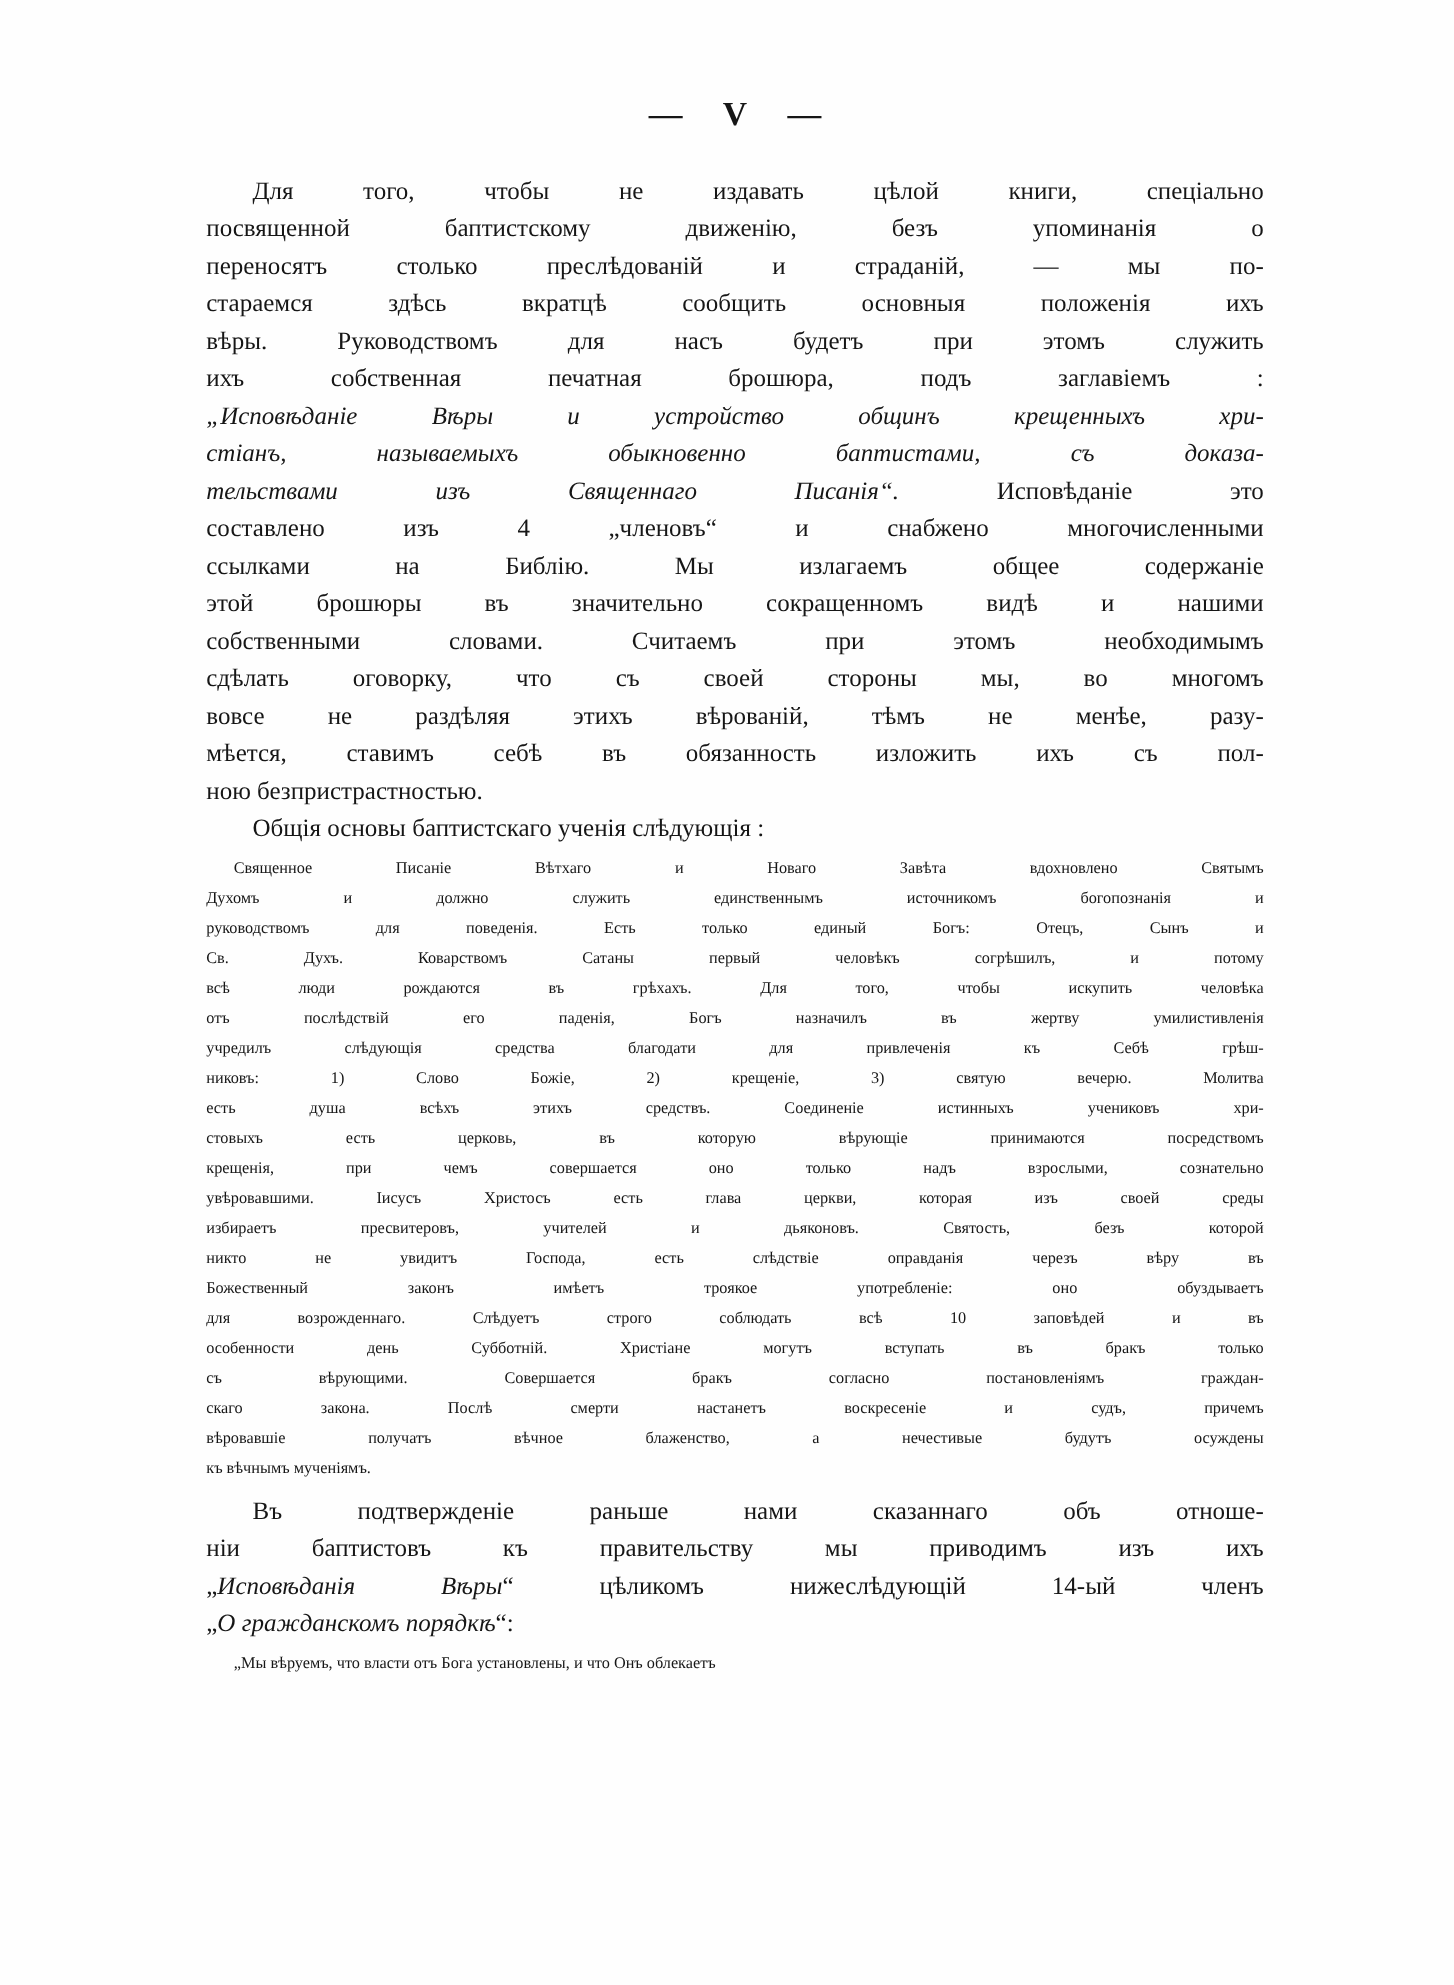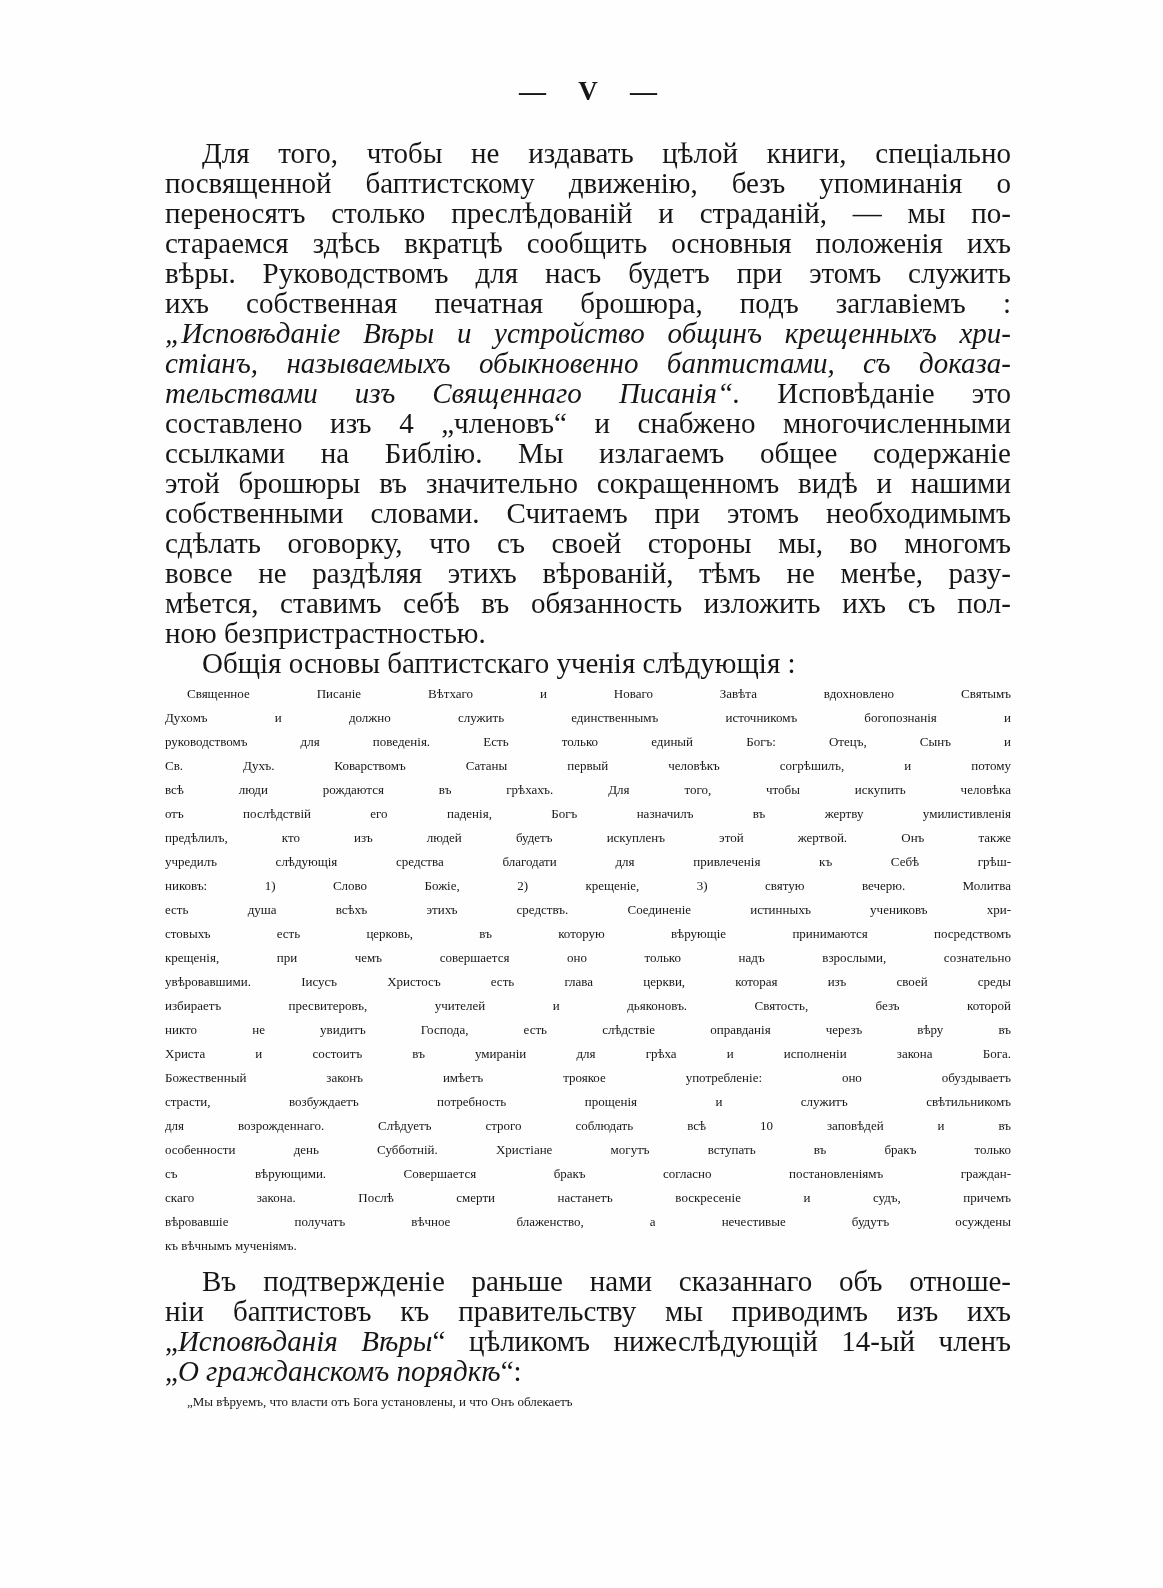--- a/index.html
+++ b/index.html
@@ -25,21 +25,21 @@
   .page-header {
     text-align: center;
     font-size: 27px;
     line-height: 30px;
     font-weight: bold;
     word-spacing: 26px;
     margin-bottom: 32px;
   }
   .para { margin: 0; }
   .para.main {
-    font-size: 29px;
+    font-size: 20px;
     line-height: 30px;
   }
   .para.small {
     font-size: 13px;
     line-height: 24px;
   }
   .line {
     text-align: justify;
     text-align-last: justify;
     white-space: normal;
@@ -82,32 +82,29 @@
         <div class="para main">
           <div class="line indent last"><span>Общія основы баптистскаго ученія слѣдующія :</span></div>
         </div>
         <div class="para small gap-sm">
           <div class="line indent"><span>Священное Писаніе Вѣтхаго и Новаго Завѣта вдохновлено Святымъ</span></div>
           <div class="line"><span>Духомъ и должно служить единственнымъ источникомъ богопознанія и</span></div>
           <div class="line"><span>руководствомъ для поведенія. Есть только единый Богъ: Отецъ, Сынъ и</span></div>
           <div class="line"><span>Св. Духъ. Коварствомъ Сатаны первый человѣкъ согрѣшилъ, и потому</span></div>
           <div class="line"><span>всѣ люди рождаются въ грѣхахъ. Для того, чтобы искупить человѣка</span></div>
           <div class="line"><span>отъ послѣдствій его паденія, Богъ назначилъ въ жертву умилистивленія</span></div>
-          <div class="line"><span>предѣлилъ, кто изъ людей будетъ искупленъ этой жертвой. Онъ также</span></div>
           <div class="line"><span>учредилъ слѣдующія средства благодати для привлеченія къ Себѣ грѣш-</span></div>
           <div class="line"><span>никовъ: 1) Слово Божіе, 2) крещеніе, 3) святую вечерю. Молитва</span></div>
           <div class="line"><span>есть душа всѣхъ этихъ средствъ. Соединеніе истинныхъ учениковъ хри-</span></div>
           <div class="line"><span>стовыхъ есть церковь, въ которую вѣрующіе принимаются посредствомъ</span></div>
           <div class="line"><span>крещенія, при чемъ совершается оно только надъ взрослыми, сознательно</span></div>
           <div class="line"><span>увѣровавшими. Іисусъ Христосъ есть глава церкви, которая изъ своей среды</span></div>
           <div class="line"><span>избираетъ пресвитеровъ, учителей и дьяконовъ. Святость, безъ которой</span></div>
           <div class="line"><span>никто не увидитъ Господа, есть слѣдствіе оправданія черезъ вѣру въ</span></div>
-          <div class="line"><span>Христа и состоитъ въ умираніи для грѣха и исполненіи закона Бога.</span></div>
           <div class="line"><span>Божественный законъ имѣетъ троякое употребленіе: оно обуздываетъ</span></div>
-          <div class="line"><span>страсти, возбуждаетъ потребность прощенія и служитъ свѣтильникомъ</span></div>
           <div class="line"><span>для возрожденнаго. Слѣдуетъ строго соблюдать всѣ 10 заповѣдей и въ</span></div>
           <div class="line"><span>особенности день Субботній. Христіане могутъ вступать въ бракъ только</span></div>
           <div class="line"><span>съ вѣрующими. Совершается бракъ согласно постановленіямъ граждан-</span></div>
           <div class="line"><span>скаго закона. Послѣ смерти настанетъ воскресеніе и судъ, причемъ</span></div>
           <div class="line"><span>вѣровавшіе получатъ вѣчное блаженство, а нечестивые будутъ осуждены</span></div>
           <div class="line last"><span>къ вѣчнымъ мученіямъ.</span></div>
         </div>
         <div class="para main gap-md">
           <div class="line indent"><span>Въ подтвержденіе раньше нами сказаннаго объ отноше-</span></div>
           <div class="line"><span>ніи баптистовъ къ правительству мы приводимъ изъ ихъ</span></div>

